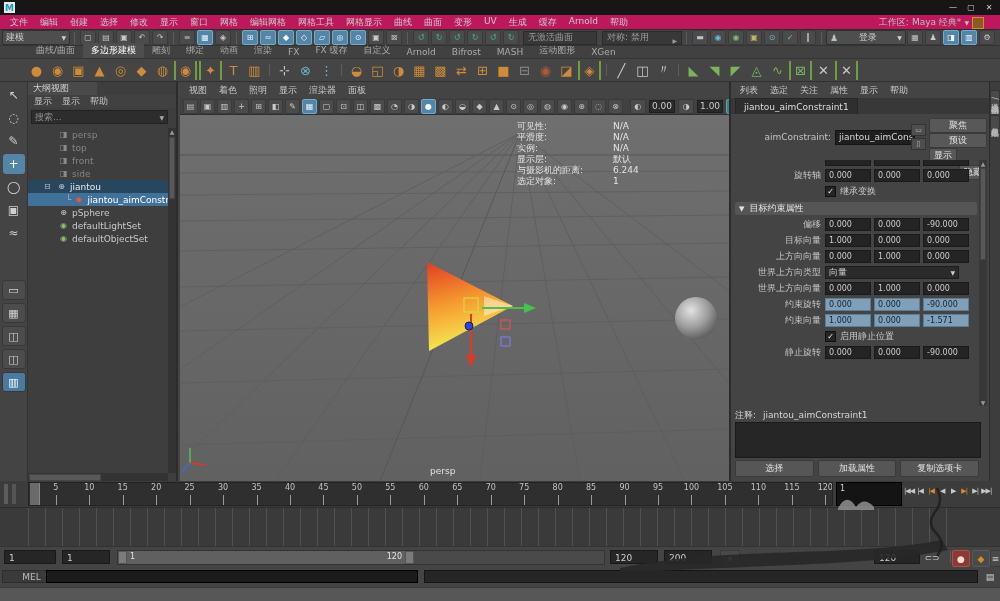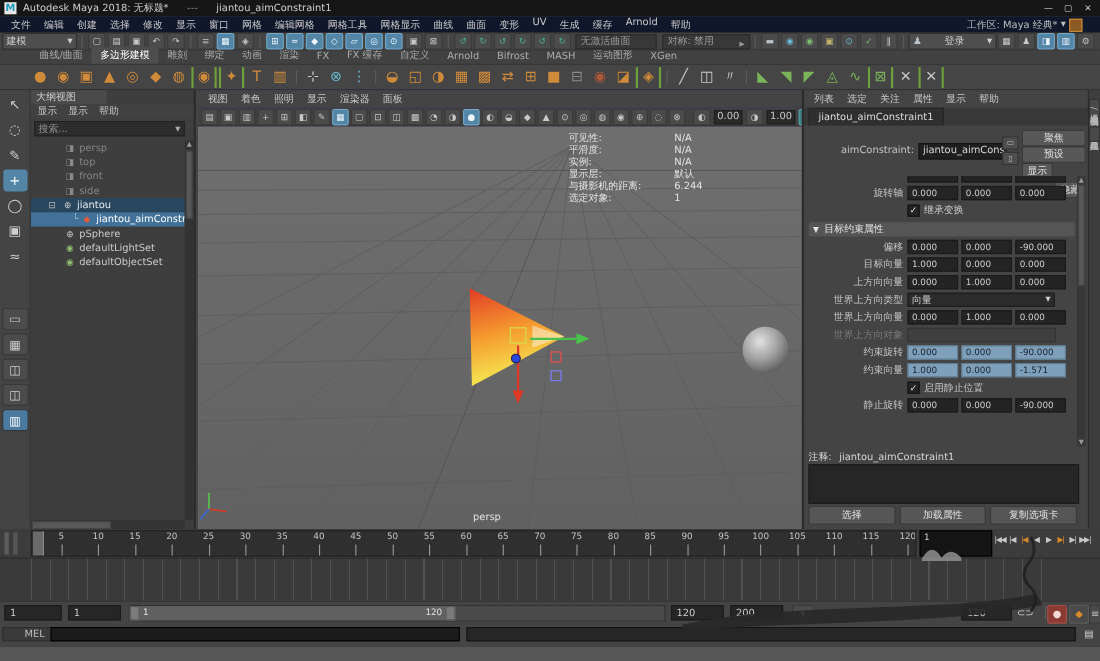--- a/index.html
+++ b/index.html
@@ -7,21 +7,21 @@
        font-family:"DejaVu Sans",sans-serif;font-size:9px;color:#c8c8c8;
        -webkit-font-smoothing:antialiased;}
   
   .titlebar{position:absolute;left:0;top:0;width:1000px;height:15px;background:#161616;
             display:flex;align-items:center;gap:6px;padding-left:4px;box-sizing:border-box;}
   .mayalogo{width:11px;height:11px;background:#e8e8e8;color:#1a9bbc;font-weight:bold;font-size:9px;
             display:flex;align-items:center;justify-content:center;flex:none;}
   .titletext{color:#cfcfcf;font-size:9px;white-space:nowrap;}
   .winbtns{position:absolute;right:2px;top:0;display:flex;}
   .winbtn{width:18px;height:14px;display:flex;align-items:center;justify-content:center;color:#cfcfcf;font-size:8px;}
-  .menubar{position:absolute;left:0;top:15px;width:1000px;height:15px;background:#0f172a;
+  .menubar{position:absolute;left:0;top:15px;width:1000px;height:15px;background:#be185d;
            display:flex;align-items:center;border-bottom:1px solid #2d2d2d;box-sizing:border-box;}
   .menus{display:flex;gap:0;padding-left:4px;}
   .menu-item{padding:0 6px;color:#c8c8c8;white-space:nowrap;}
   .workspace{position:absolute;right:16px;top:0;height:15px;display:flex;align-items:center;gap:3px;color:#bdbdbd;}
   .ws-icon{width:10px;height:10px;border:1px solid #cf8a3b;background:#8a5a22;flex:none;}
   
   .statusline{position:absolute;left:0;top:30px;width:1000px;height:16px;background:#444;
               display:flex;align-items:center;border-bottom:1px solid #333;box-sizing:border-box;}
   .dropbox{height:13px;background:#4e4e4e;border:1px solid #2f2f2f;border-radius:2px;
            display:flex;align-items:center;justify-content:space-between;padding:0 3px;gap:4px;color:#d0d0d0;}
@@ -155,25 +155,20 @@
   .helpline{position:absolute;left:0;top:587px;width:1000px;height:14px;background:#575757;border-top:1px solid #3c3c3c;box-sizing:border-box;}
   .artifact{position:absolute;left:600px;top:480px;width:400px;height:95px;pointer-events:none;}
 </style>
 </head>
 <body>
 
 <div class="app">
 
   <div class="titlebar">
     <span class="mayalogo">M</span>
-    <span class="titletext">
-      <span>Autodesk Maya 2018: 无标题*</span>
-      <span style="margin:0 14px;color:#8a8a8a;">---</span>
-      <span>jiantou_aimConstraint1</span>
-    </span>
     <span class="winbtns">
       <span class="winbtn">—</span>
       <span class="winbtn">▢</span>
       <span class="winbtn close">✕</span>
     </span>
   </div>
 
   <div class="menubar">
     <div class="menus">
         <span class="menu-item">文件</span>
@@ -614,24 +609,20 @@
             <span class="aedrop" style="width: 126px;">
               <span>向量</span>
               <span style="font-size: 6px;">▼</span>
             </span>
           </div>
           <div class="aerow">
             <span class="aelabel">世界上方向向量</span>
             <span class="aef">0.000</span>
             <span class="aef">1.000</span>
             <span class="aef">0.000</span>
-          </div>
-          <div class="aerow">
-            <span class="aelabel dis">世界上方向对象</span>
-            <span class="aef" style="width: 130px; background: rgb(63, 63, 63); border-color: rgb(53, 53, 53);"></span>
           </div>
           <div class="aerow">
             <span class="aelabel">约束旋转</span>
             <span class="aef conn">0.000</span>
             <span class="aef conn">0.000</span>
             <span class="aef conn">-90.000</span>
           </div>
           <div class="aerow">
             <span class="aelabel">约束向量</span>
             <span class="aef conn">1.000</span>

